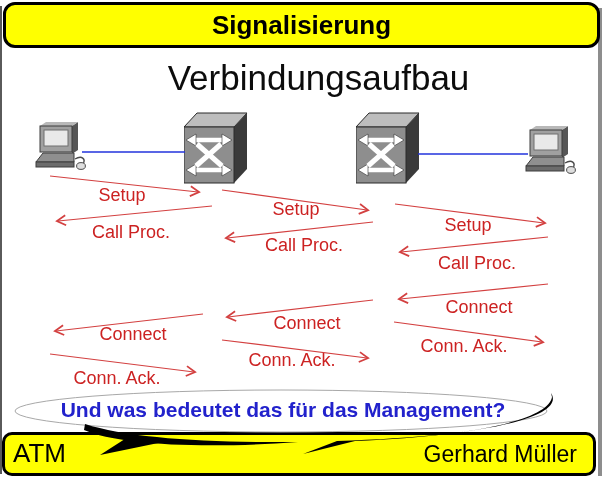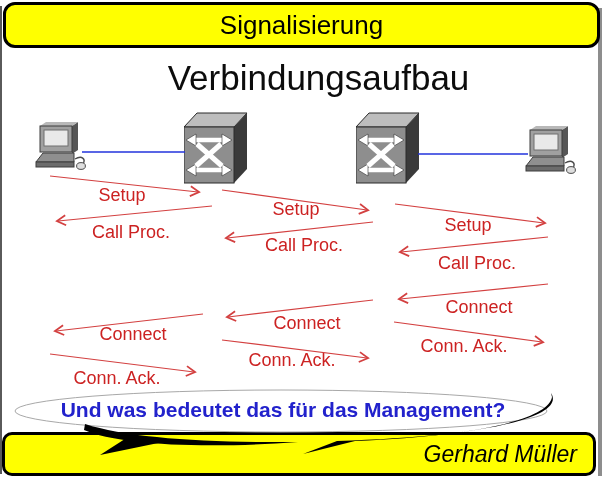--- a/index.html
+++ b/index.html
@@ -4,38 +4,38 @@
 <style>
   html,body{margin:0;padding:0;background:#fff;}
   .stage{position:relative;width:603px;height:480px;background:#ffffff;overflow:hidden;
          font-family:"Liberation Sans", sans-serif;}
   
   .frame-left{position:absolute;left:0;top:8;bottom:6px;top:6px;width:2px;background:#5a5a5a;}
   .frame-right{position:absolute;right:1px;top:8px;bottom:4px;width:4px;background:#8d8d8d;}
   
   .titlebar{position:absolute;left:3px;top:2px;right:3px;height:40px;background:#ffff00;
             border:3px solid #000;border-radius:12px;display:flex;align-items:center;justify-content:center;}
-  .titlebar span{font-size:26px;font-weight:normal;color:#000;}
+  .titlebar span{font-size:26px;font-weight:bold;color:#000;}
   
   .heading{position:absolute;left:17px;top:58px;width:100%;text-align:center;
            font-size:35px;color:#0c0c0c;letter-spacing:0px;}
   
   .icon{position:absolute;}
   svg.overlay{position:absolute;left:0;top:0;width:603px;height:480px;pointer-events:none;z-index:2;}
   .msg-label{position:absolute;transform:translateX(-50%);white-space:nowrap;
              color:#cc2222;font-size:18px;z-index:3;}
   
   .bubble-layer{position:absolute;left:0;top:0;width:603px;height:480px;z-index:6;pointer-events:none;}
   .bubble-text{position:absolute;left:283px;top:398px;transform:translateX(-50%);
                color:#2222cc;font-size:21px;white-space:nowrap;z-index:7;font-weight:bold;}
   
   .footer{position:absolute;left:2px;top:432px;width:588px;height:38px;background:#ffff00;
           border:3px solid #000;border-radius:10px;z-index:5;}
   .footer-left{position:absolute;left:8px;top:3px;font-size:26px;color:#000;}
-  .footer-right{position:absolute;right:16px;top:6px;font-size:23px;font-style:italic;color:#000;}
+  .footer-right{position:absolute;right:16px;top:6px;font-size:23px;color:#000;}
 </style>
 </head>
 <body>
 
 <div class="stage">
 
   <div class="frame-left"></div>
   <div class="frame-right"></div>
 
   <div class="titlebar">
@@ -128,20 +128,21 @@
   <span class="msg-label" style="left:304px;top:235px;">Call Proc.</span>
   <span class="msg-label" style="left:307px;top:313px;">Connect</span>
   <span class="msg-label" style="left:292px;top:350px;">Conn. Ack.</span>
 
   <span class="msg-label" style="left:468px;top:215px;">Setup</span>
   <span class="msg-label" style="left:477px;top:253px;">Call Proc.</span>
   <span class="msg-label" style="left:479px;top:297px;">Connect</span>
   <span class="msg-label" style="left:464px;top:336px;">Conn. Ack.</span>
 
   <div class="footer">
+    <span class="footer-left">ATM</span>
     <span class="footer-right">Gerhard Müller</span>
   </div>
 
   <svg class="bubble-layer" viewBox="0 0 603 480">
     <ellipse cx="281" cy="411" rx="266" ry="21" fill="#ffffff" stroke="#a8a8a8" stroke-width="1"></ellipse>
     <path d="M 551,393 C 565,414 502,436 337,441 L 303,454 L 355,441 C 482,436 549,418 552,397 Z" fill="#000"></path>
     <path d="M 85,424 C 128,438 208,443 298,442 C 204,449 118,445 84,430 Z" fill="#000"></path>
     <path d="M 128,437 L 100,455 L 168,441 Z" fill="#000"></path>
   </svg>
   <span class="bubble-text">Und was bedeutet das für das Management?</span>

